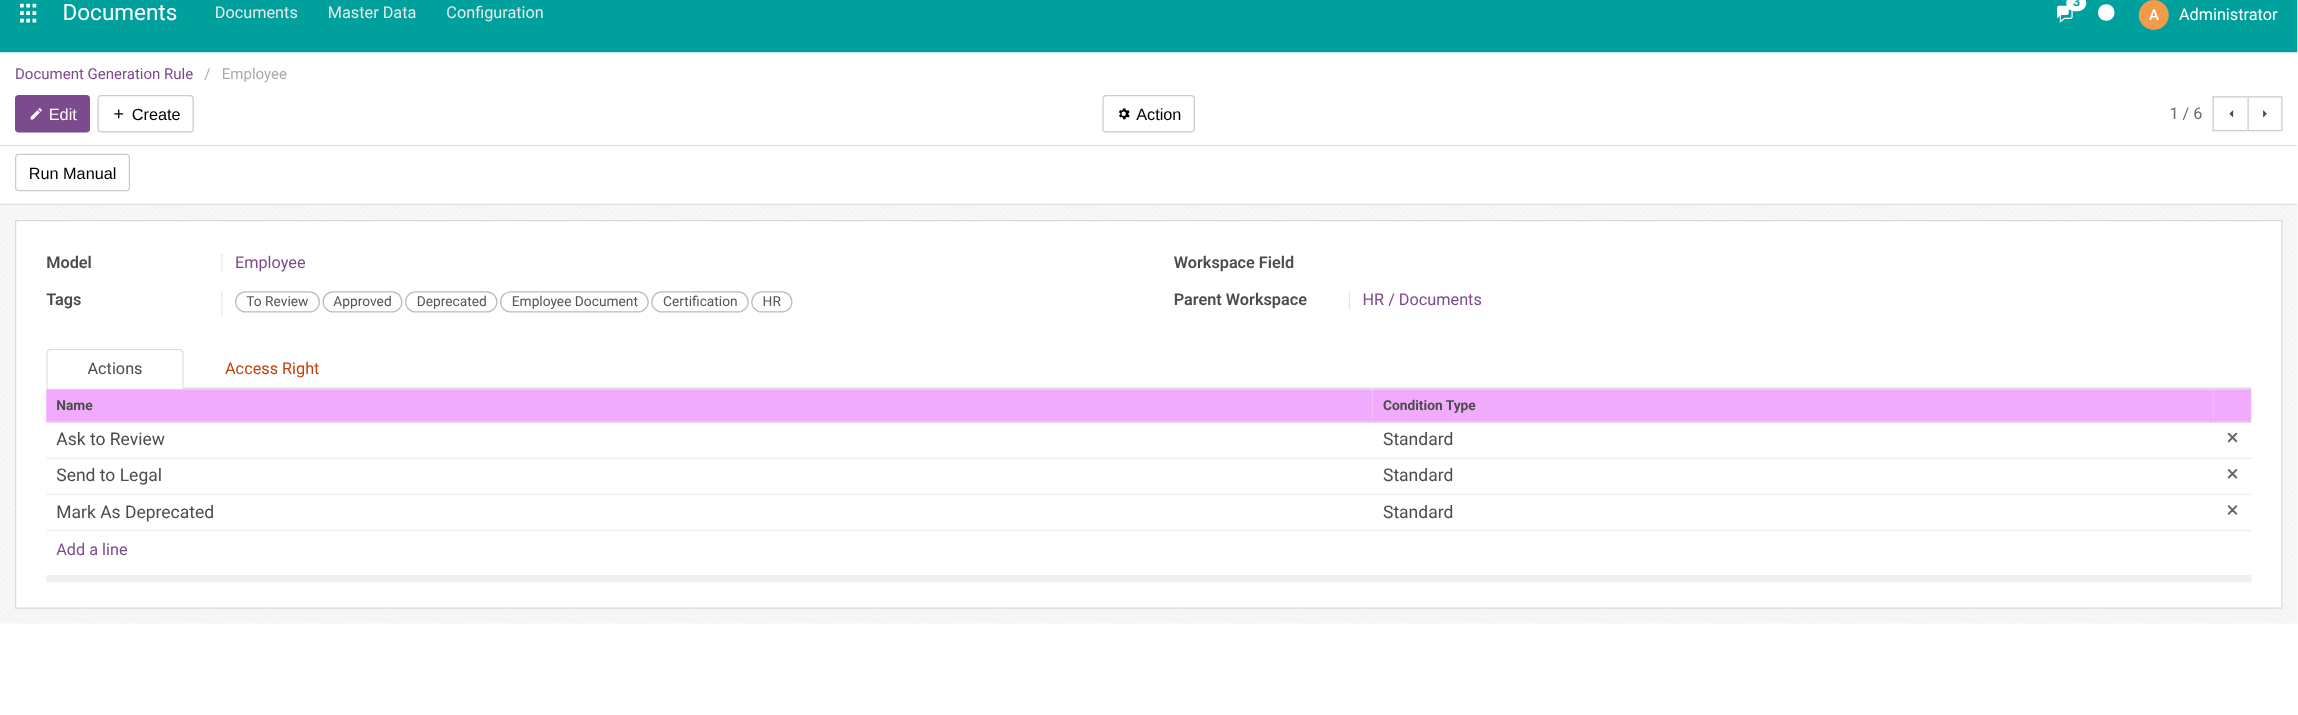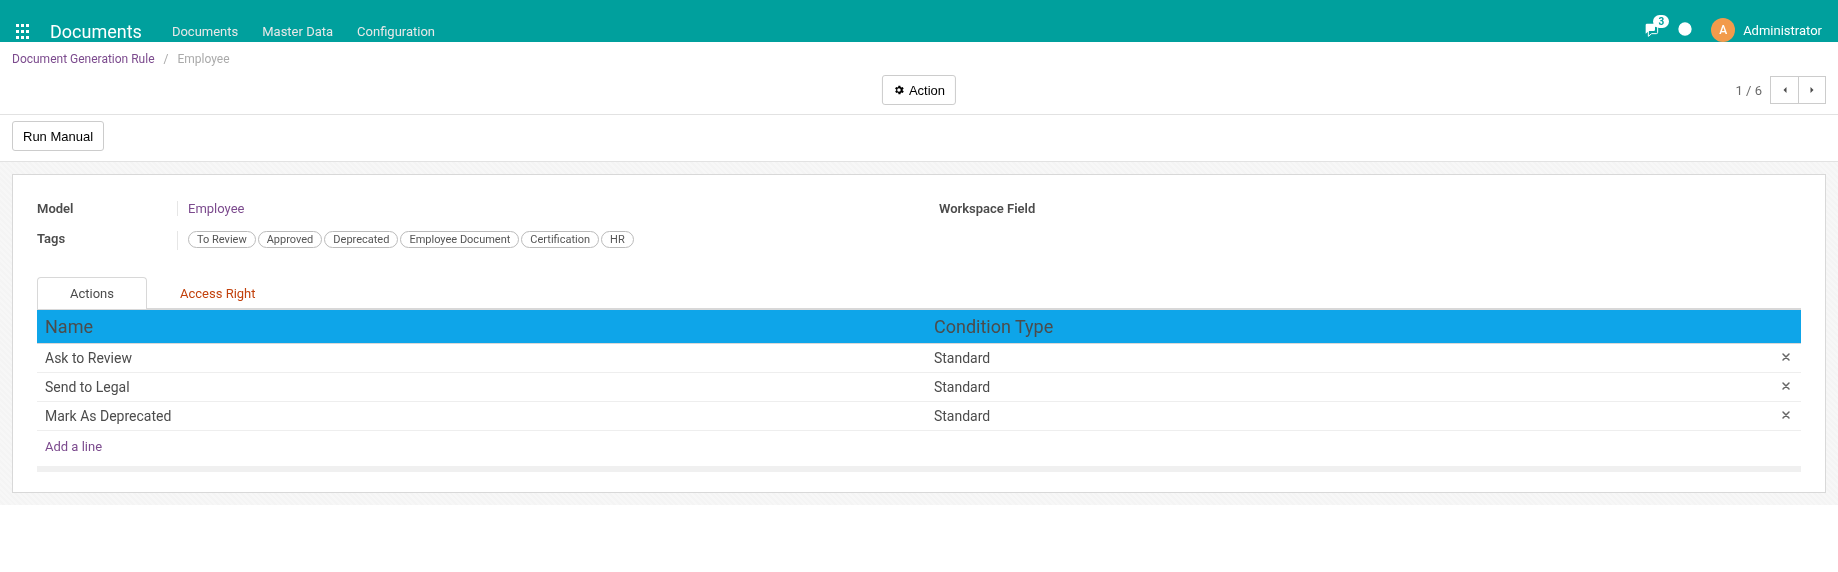--- a/index.html
+++ b/index.html
@@ -1,19 +1,19 @@
 <!DOCTYPE html>
 <html><head>
 <meta charset="utf-8">
 <style>
   * { box-sizing: border-box; margin: 0; padding: 0; }
   body { font-family: -apple-system, BlinkMacSystemFont, "Segoe UI", Roboto, Helvetica, Arial, sans-serif; font-size: 13px; color: #4c4c4c; background: #ffffff; }
 
   
-  .navbar { background: #00a09d; height: 42px; display: flex; align-items: flex-end; padding: 0 16px; color: #fff; }
+  .navbar { background: #00a09d; height: 42px; display: flex; align-items: flex-start; padding: 0 16px; color: #fff; }
   .navbar-left { display: flex; align-items: center; gap: 18px; }
   .apps-icon { display: inline-flex; flex-wrap: wrap; width: 16px; height: 16px; gap: 2px; cursor: pointer; }
   .apps-icon span { width: 3px; height: 3px; background: #fff; }
   .brand { font-size: 18px; font-weight: 400; color: #fff; cursor: pointer; }
   .nav-links { display: flex; gap: 24px; margin-left: 12px; }
   .nav-link { color: #e8e8e8; font-size: 13px; cursor: pointer; }
   .navbar-right { margin-left: auto; display: flex; align-items: center; gap: 18px; }
   .chat-wrap { position: relative; cursor: pointer; }
   .chat-badge { position: absolute; top: -6px; right: -10px; background: #fff; color: #00a09d; font-size: 10px; font-weight: bold; border-radius: 8px; padding: 0 5px; line-height: 13px; }
   .avatar { width: 24px; height: 24px; border-radius: 50%; background: #f29b4c; color: #fff; display: inline-flex; align-items: center; justify-content: center; font-size: 12px; font-weight: 500; }
@@ -53,21 +53,21 @@
   .tag-pill { display: inline-block; border: 1px solid #bbb; border-radius: 10px; padding: 1px 8px; font-size: 11px; color: #555; margin-right: 2px; margin-bottom: 2px; }
 
   
   .tabs { display: flex; border-bottom: 1px solid #d8d8d8; margin-bottom: 0; }
   .tab { padding: 8px 32px; font-size: 13px; cursor: pointer; border: 1px solid transparent; border-bottom: none; position: relative; top: 1px; }
   .tab.active { border-color: #d8d8d8; background: #fff; color: #4c4c4c; border-radius: 4px 4px 0 0; }
   .tab.inactive { color: #c2410c; }
 
   
   .tbl { width: 100%; border-collapse: collapse; margin-top: 0; }
-  .tbl th { text-align: left; font-weight: 400; font-size: 18px; background: #0ea5e9; border-top: 1px solid #d8d8d8; border-bottom: 1px solid #d8d8d8; padding: 6px 8px; }
+  .tbl th { text-align: left; font-weight: 700; font-size: 11px; background: #f0abfc; border-top: 1px solid #d8d8d8; border-bottom: 1px solid #d8d8d8; padding: 6px 8px; }
   .tbl td { padding: 6px 8px; border-bottom: 1px solid #eee; font-size: 14px; }
   .tbl .del-cell { width: 30px; text-align: center; cursor: pointer; color: #666; }
   .add-line { color: #7c4b8e; cursor: pointer; padding: 8px; font-size: 13px; }
   .tbl-footer-bar { height: 6px; background: #f0f0f0; margin-top: 4px; }
 
   
   .icon-svg { width: 16px; height: 16px; fill: currentColor; }
   .icon-svg-sm { width: 12px; height: 12px; fill: currentColor; }
 </style>
 </head>
@@ -115,20 +115,35 @@
 </div>
 
 <div class="control-area" style="position:relative;">
   <div class="breadcrumb">
     <span class="bc-link">Document Generation Rule</span>
     <span class="bc-sep">/</span>
     <span class="bc-current">Employee</span>
   </div>
 
   <div class="control-row" style="position:relative;">
+    <div class="btn-group-left">
+      <button class="btn btn-primary">
+        <svg class="icon-svg-sm" viewBox="0 0 24 24">
+            <path d="M3 17.25V21h3.75l11-11-3.75-3.75-11 11zM20.7 7.04a1 1 0 000-1.41l-2.34-2.34a1 1 0 00-1.41 0l-1.83 1.83 3.75 3.75 1.83-1.83z"></path>
+          </svg>
+        <span>Edit</span>
+      </button>
+      <button class="btn">
+        <svg class="icon-svg-sm" viewBox="0 0 24 24">
+            <path d="M11 5h2v14h-2z"></path>
+            <path d="M5 11h14v2H5z"></path>
+          </svg>
+        <span>Create</span>
+      </button>
+    </div>
 
     <div class="center-actions">
       <button class="btn">
         <svg class="icon-svg-sm" viewBox="0 0 24 24">
             <path d="M19.4 13a7.5 7.5 0 000-2l2.1-1.6-2-3.4-2.5 1a7.5 7.5 0 00-1.7-1l-.4-2.6h-4l-.4 2.6a7.5 7.5 0 00-1.7 1l-2.5-1-2 3.4L6.6 11a7.5 7.5 0 000 2l-2.1 1.6 2 3.4 2.5-1a7.5 7.5 0 001.7 1l.4 2.6h4l.4-2.6a7.5 7.5 0 001.7-1l2.5 1 2-3.4zM12 15.5A3.5 3.5 0 1115.5 12 3.5 3.5 0 0112 15.5z"></path>
           </svg>
         <span>Action</span>
       </button>
     </div>
 
@@ -170,20 +185,26 @@
         <div class="form-row">
           <div class="form-label">Tags</div>
           <div class="form-value" id="tags-container"><span class="tag-pill">To Review</span><span class="tag-pill">Approved</span><span class="tag-pill">Deprecated</span><span class="tag-pill">Employee Document</span><span class="tag-pill">Certification</span><span class="tag-pill">HR</span></div>
         </div>
       </div>
       <div class="form-col">
         <div class="form-row">
           <div class="form-label">Workspace Field</div>
           <div class="form-value">
             <span></span>
+          </div>
+        </div>
+        <div class="form-row">
+          <div class="form-label">Parent Workspace</div>
+          <div class="form-value">
+            <span class="value-link">HR / Documents</span>
           </div>
         </div>
       </div>
     </div>
 
     <div class="tabs">
       <div class="tab active">Actions</div>
       <div class="tab inactive">Access Right</div>
     </div>
 

